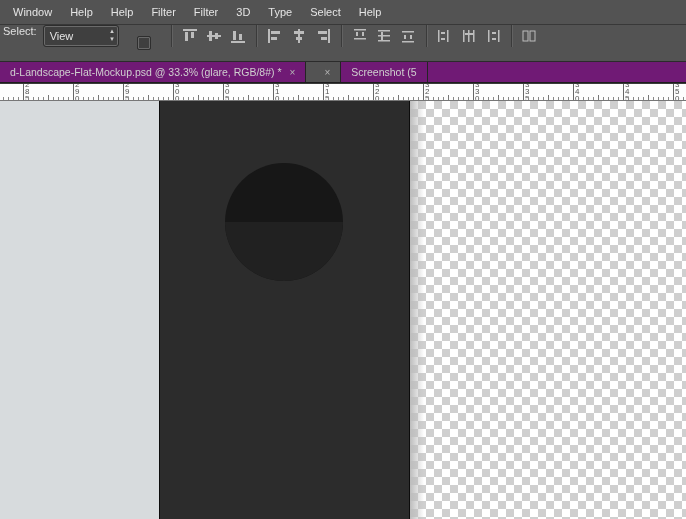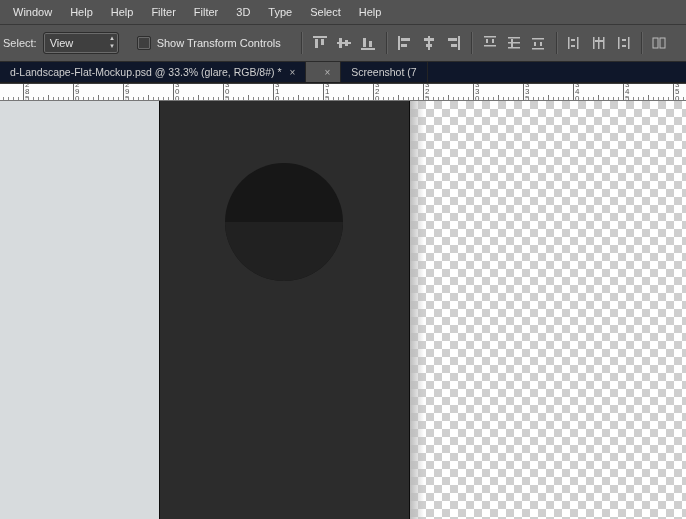--- a/index.html
+++ b/index.html
@@ -23,21 +23,20 @@
   .menubar .item {
     padding: 0 9px;
     line-height: 24px;
     cursor: default;
   }
   .options-bar {
     height: 36px;
     background: #535353;
     border-bottom: 1px solid #2b2b2b;
     display: flex;
-    align-items: center;
     padding: 0 3px;
   }
   .options-bar .label { padding: 0 4px 0 0; color: #e0e0e0; }
   .group-btn {
     margin-left: 2px;
     margin-right: 18px;
     height: 20px;
     min-width: 54px;
     background: #3f3f3f;
     border: 1px solid #2d2d2d;
@@ -71,21 +70,21 @@
   .icon-btn {
     width: 22px; height: 22px;
     display: inline-flex; align-items: center; justify-content: center;
     margin: 0 1px;
     opacity: .85;
   }
   .icon-btn svg { display:block; }
 
   .tabbar {
     height: 20px;
-    background: #0f172a;
+    background: #701a75;
     border-bottom: 1px solid #1c1c1c;
     display: flex;
     align-items: stretch;
     overflow: hidden;
   }
   .tab {
     display: flex; align-items: center;
     padding: 0 10px;
     font-size: 10.5px;
     color: #cfcfcf;
@@ -211,21 +210,20 @@
   <span class="label">Select:</span>
   <div class="group-btn">
     <span>View</span>
     <span class="updown">
       <span>▴</span>
         <span>▾</span>
     </span>
   </div>
   <label class="chk">
     <span class="box"></span>
-    <span>Show Transform Controls</span>
   </label>
   <div class="sep"></div>
 
   <span class="icon-btn">
     <svg width="16" height="16">
         <rect x="1" y="1" width="14" height="2" fill="#cfcfcf"></rect>
         <rect x="3" y="4" width="3" height="9" fill="#cfcfcf"></rect>
         <rect x="9" y="4" width="3" height="6" fill="#cfcfcf"></rect>
       </svg>
   </span>
@@ -330,21 +328,21 @@
 
 <div class="tabbar">
   <div class="tab">
     <span>d-Landscape-Flat-Mockup.psd @ 33.3% (glare, RGB/8#) *</span>
     <span class="close">×</span>
   </div>
   <div class="tab active">
     <span class="close">×</span>
   </div>
   <div class="tab">
-    <span>Screenshot (7</span>
+    <span>Screenshot (5</span>
   </div>
 </div>
 
 <div class="ruler-h" id="ruler">
     <div class="ruler-seg" style="margin-left: -27px;">
       <div class="minors">
         <i style="left: 30px;"></i>
         <i style="left: 35px;"></i>
         <i style="left: 40px;"></i>
         <i style="left: 45px;"></i>

